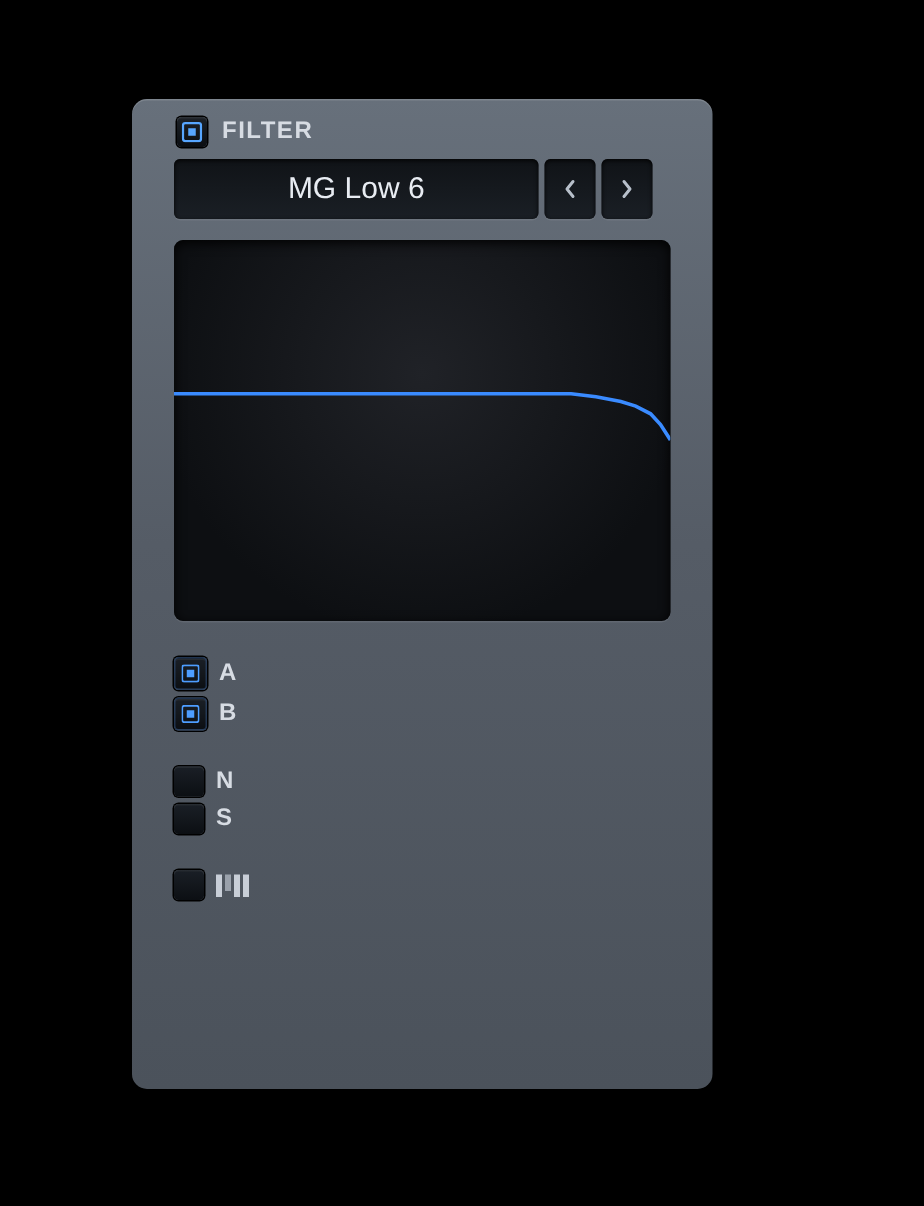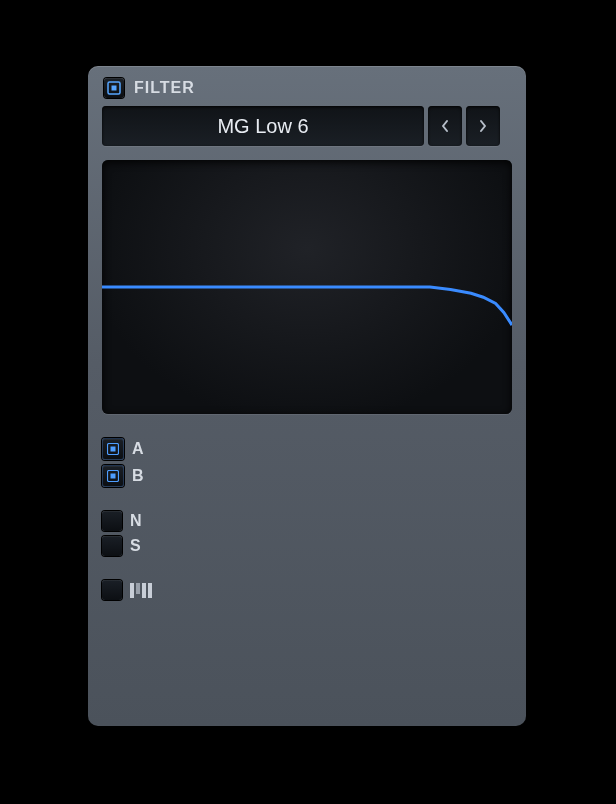--- a/index.html
+++ b/index.html
@@ -1,23 +1,23 @@
 <!DOCTYPE html>
 <html><head>
 <meta charset="utf-8">
 <style>
   html,body{margin:0;padding:0;background:#000;font-family:"Helvetica Neue",Arial,sans-serif;-webkit-font-smoothing:antialiased;}
   body{width:616px;height:804px;position:relative;}
 
   .panel{
-    position:absolute;left:88px;top:66px;width:438px;height:660px;
+    position:absolute;left:88px;top:66px;width:387px;height:660px;
     border-radius:10px;
     background:linear-gradient(#67707b 0%,#555c66 45%,#4b525b 100%);
     box-shadow:0 28px 46px rgba(0,0,0,.85),inset 0 1px 0 rgba(255,255,255,.15);
-    padding:0 14px;
+    padding:0 28px;
     box-sizing:border-box;
   }
 
   
   .hdr{display:flex;align-items:center;gap:10px;padding:12px 2px 8px 2px;}
   .hdr-icon{
     width:20px;height:20px;border-radius:3px;
     background:linear-gradient(#1d2228,#0b0e12);
     box-shadow:inset 0 1px 0 rgba(255,255,255,.07),0 0 0 1px #000;
     display:flex;align-items:center;justify-content:center;

